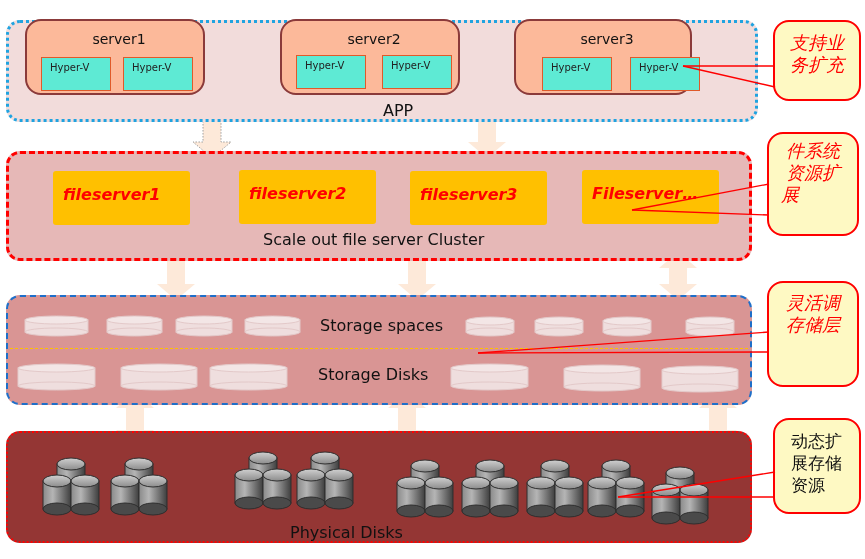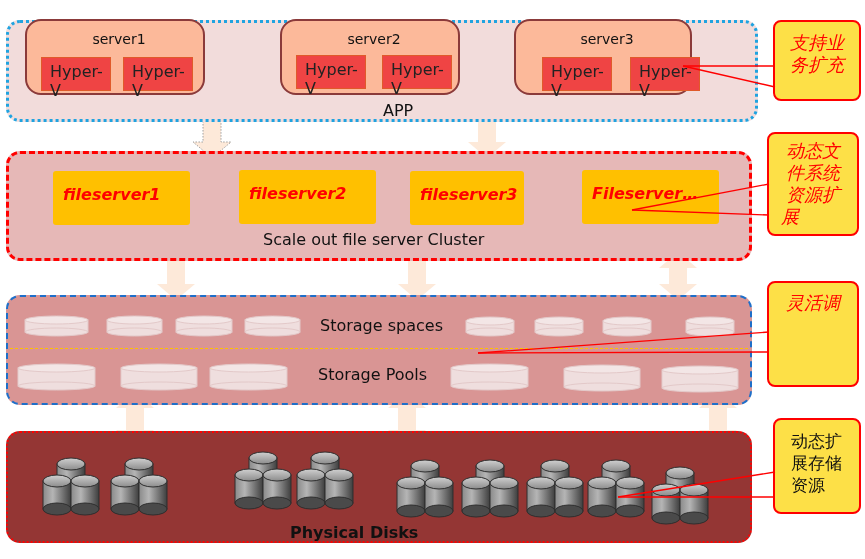--- a/index.html
+++ b/index.html
@@ -6,43 +6,43 @@
   body { width:865px; height:559px; position:relative; overflow:hidden;
          font-family:"Liberation Sans","DejaVu Sans",sans-serif; }
   .abs { position:absolute; box-sizing:border-box; }
 
   
   #app-layer { left:6px; top:20px; width:752px; height:102px; background:#f2dcdb;
                border:3px dotted #1fa3e0; border-radius:14px; }
   .server { background:#fcb99a; border:2px solid #8b3a3a; border-radius:16px; }
   .server-title { position:absolute; left:8px; right:0; top:10px; text-align:center;
                   font-size:14px; color:#111; font-family:"DejaVu Sans",sans-serif; }
-  .hyperv { position:absolute; top:36px; width:70px; height:34px; background:#ef4444;
-            border:1px solid #e05a2a; font-size:16px; color:#222; padding:4px 10px 0 8px;
+  .hyperv { position:absolute; top:36px; width:70px; height:34px; background:#5eead4;
+            border:1px solid #e05a2a; font-size:10px; color:#222; padding:4px 10px 0 8px;
             box-sizing:border-box; font-family:"DejaVu Sans",sans-serif; }
   .layer-label { position:absolute; font-size:16px; color:#111; font-family:"DejaVu Sans",sans-serif; }
 
   
   #fs-layer { left:6px; top:151px; width:746px; height:110px; background:#e6b8b7;
               border:3px dashed #ff0000; border-radius:14px; }
   .fs-box { background:#ffc000; border-radius:3px; height:54px; }
   .fs-label { position:absolute; left:10px; top:14px; font-size:16px; font-weight:bold;
               font-style:italic; color:#ff0000; font-family:"DejaVu Sans",sans-serif; white-space:nowrap; }
 
   
   #storage-layer { left:6px; top:295px; width:746px; height:110px; background:#d99594;
                    border:2px dashed #1e6fc9; border-radius:14px; }
   #storage-sep { left:10px; top:348px; width:738px; height:0; border-top:1px dashed #ffc000; }
 
   
   #phys-layer { left:6px; top:431px; width:746px; height:112px; background:#943634;
                 border:2px dotted #ff0000; border-radius:14px; }
 
   
-  .callout { background:#fde047; border:2px solid #ff0000; border-radius:8px; }
+  .callout { background:#fef9c3; border:2px solid #ff0000; border-radius:16px; }
   .callout-text { position:absolute; left:0; right:0; text-align:center; font-size:18px;
                   line-height:22px; color:#ff0000; font-style:italic; font-family:"DejaVu Serif",serif; }
   .callout-text.plain { color:#111; font-style:normal; font-family:"DejaVu Sans",sans-serif; font-size:17px; }
 
   svg.overlay { position:absolute; left:0; top:0; width:865px; height:559px; pointer-events:none; }
 </style>
 </head>
 <body>
 
 <svg class="overlay" viewBox="0 0 865 559">
@@ -91,31 +91,31 @@
 
 <div class="abs" id="fs-layer">
   <div class="layer-label" style="left:254px; top:76px;">Scale out file server Cluster</div>
 </div>
 <div class="abs fs-box" style="left:53px; top:171px; width:137px;">
   <div class="fs-label">fileserver1</div>
 </div>
 <div class="abs fs-box" style="left:239px; top:170px; width:137px;">
   <div class="fs-label">fileserver2</div>
 </div>
-<div class="abs fs-box" style="left:410px; top:171px; width:114px;">
+<div class="abs fs-box" style="left:410px; top:171px; width:137px;">
   <div class="fs-label">fileserver3</div>
 </div>
 <div class="abs fs-box" style="left:582px; top:170px; width:137px;">
   <div class="fs-label">Fileserver…</div>
 </div>
 
 <div class="abs" id="storage-layer"></div>
 <div class="abs" id="storage-sep"></div>
 <div class="abs layer-label" style="left:320px; top:316px;">Storage spaces</div>
-<div class="abs layer-label" style="left:318px; top:365px;">Storage Pools</div>
+<div class="abs layer-label" style="left:318px; top:365px;">Storage Disks</div>
 
 <svg class="overlay" viewBox="0 0 865 559" id="storage-svg">
     <g>
       <rect x="25" y="320" width="63" height="12" fill="#efdede" stroke="#e3c9c9"></rect>
       <ellipse cx="56.5" cy="332" rx="31.5" ry="4" fill="#efdede" stroke="#e3c9c9"></ellipse>
       <ellipse cx="56.5" cy="320" rx="31.5" ry="4" fill="#f3e6e6" stroke="#e3c9c9"></ellipse>
     </g>
     <g>
       <rect x="107" y="320" width="55" height="12" fill="#efdede" stroke="#e3c9c9"></rect>
       <ellipse cx="134.5" cy="332" rx="27.5" ry="4" fill="#efdede" stroke="#e3c9c9"></ellipse>
@@ -177,21 +177,21 @@
       <ellipse cx="602" cy="369" rx="38" ry="4" fill="#f3e6e6" stroke="#e3c9c9"></ellipse>
     </g>
     <g>
       <rect x="662" y="370" width="76" height="18" fill="#efdede" stroke="#e3c9c9"></rect>
       <ellipse cx="700" cy="388" rx="38" ry="4" fill="#efdede" stroke="#e3c9c9"></ellipse>
       <ellipse cx="700" cy="370" rx="38" ry="4" fill="#f3e6e6" stroke="#e3c9c9"></ellipse>
     </g>
   </svg>
 
 <div class="abs" id="phys-layer">
-  <div class="layer-label" style="left:282px; top:90px;font-weight:bold;">Physical Disks</div>
+  <div class="layer-label" style="left:282px; top:90px;">Physical Disks</div>
 </div>
 <svg class="overlay" viewBox="0 0 865 559" id="phys-svg">
     <g>
       <rect x="57" y="464" width="28" height="22" fill="url(#cylGrad)" stroke="#2e2e2e" stroke-width="1"></rect>
       <ellipse cx="71" cy="486" rx="14" ry="6" fill="#4a4a4a" stroke="#2e2e2e"></ellipse>
       <ellipse cx="71" cy="464" rx="14" ry="6" fill="url(#capGrad)" stroke="#2e2e2e"></ellipse>
       <rect x="43" y="481" width="28" height="28" fill="url(#cylGrad)" stroke="#2e2e2e" stroke-width="1"></rect>
       <ellipse cx="57" cy="509" rx="14" ry="6" fill="#4a4a4a" stroke="#2e2e2e"></ellipse>
       <ellipse cx="57" cy="481" rx="14" ry="6" fill="url(#capGrad)" stroke="#2e2e2e"></ellipse>
       <rect x="71" y="481" width="28" height="28" fill="url(#cylGrad)" stroke="#2e2e2e" stroke-width="1"></rect>
@@ -289,29 +289,29 @@
   </svg>
 
 <div class="abs callout" style="left:773px; top:20px; width:88px; height:81px;">
   <div class="callout-text" style="top:10px;">
     <div>支持业</div>
     <div>务扩充</div>
   </div>
 </div>
 <div class="abs callout" style="left:767px; top:132px; width:92px; height:104px;">
   <div class="callout-text" style="top:6px;">
-    <div>动态文</div>
     <div>件系统</div>
     <div>资源扩</div>
     <div style="text-align:left; padding-left:12px;">展</div>
   </div>
 </div>
 <div class="abs callout" style="left:767px; top:281px; width:92px; height:106px;">
   <div class="callout-text" style="top:9px;">
     <div>灵活调</div>
+    <div>存储层</div>
   </div>
 </div>
 <div class="abs callout" style="left:773px; top:418px; width:88px; height:96px;">
   <div class="callout-text plain" style="top:10px; text-align:left; padding-left:16px;">
     <div>动态扩</div>
     <div>展存储</div>
     <div>资源</div>
   </div>
 </div>
 

